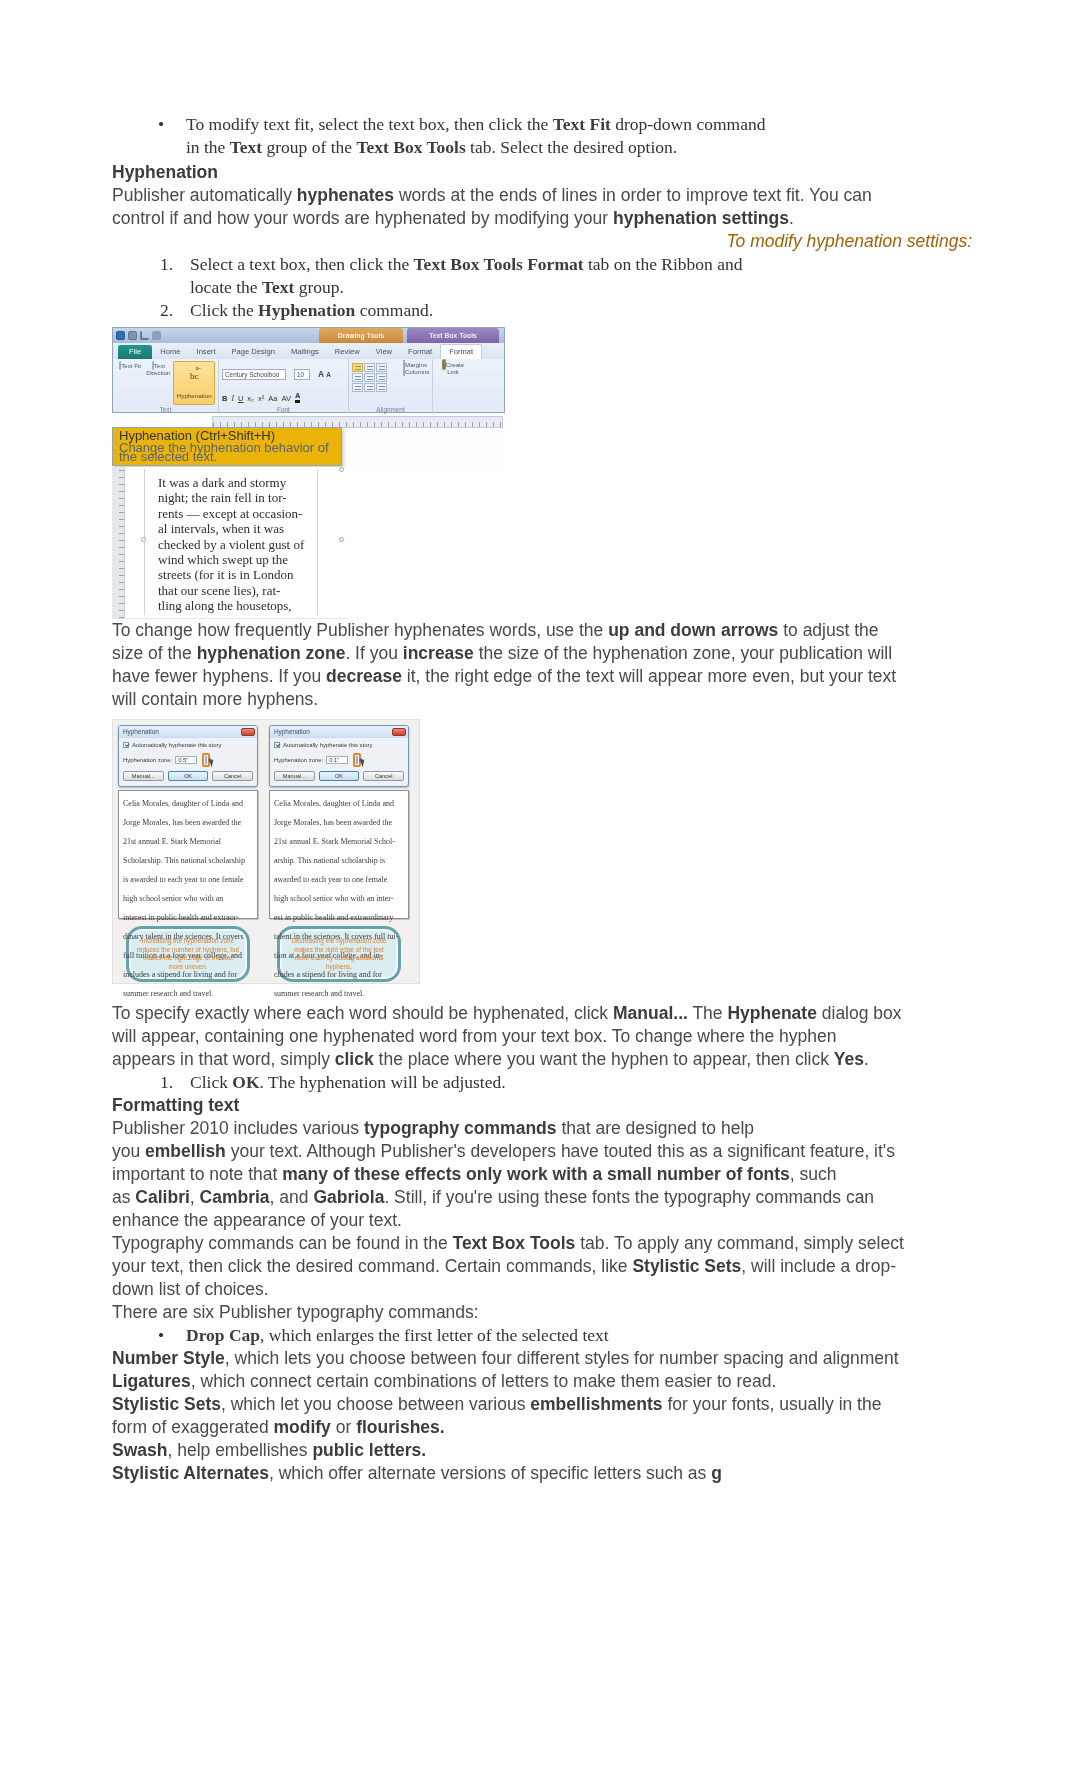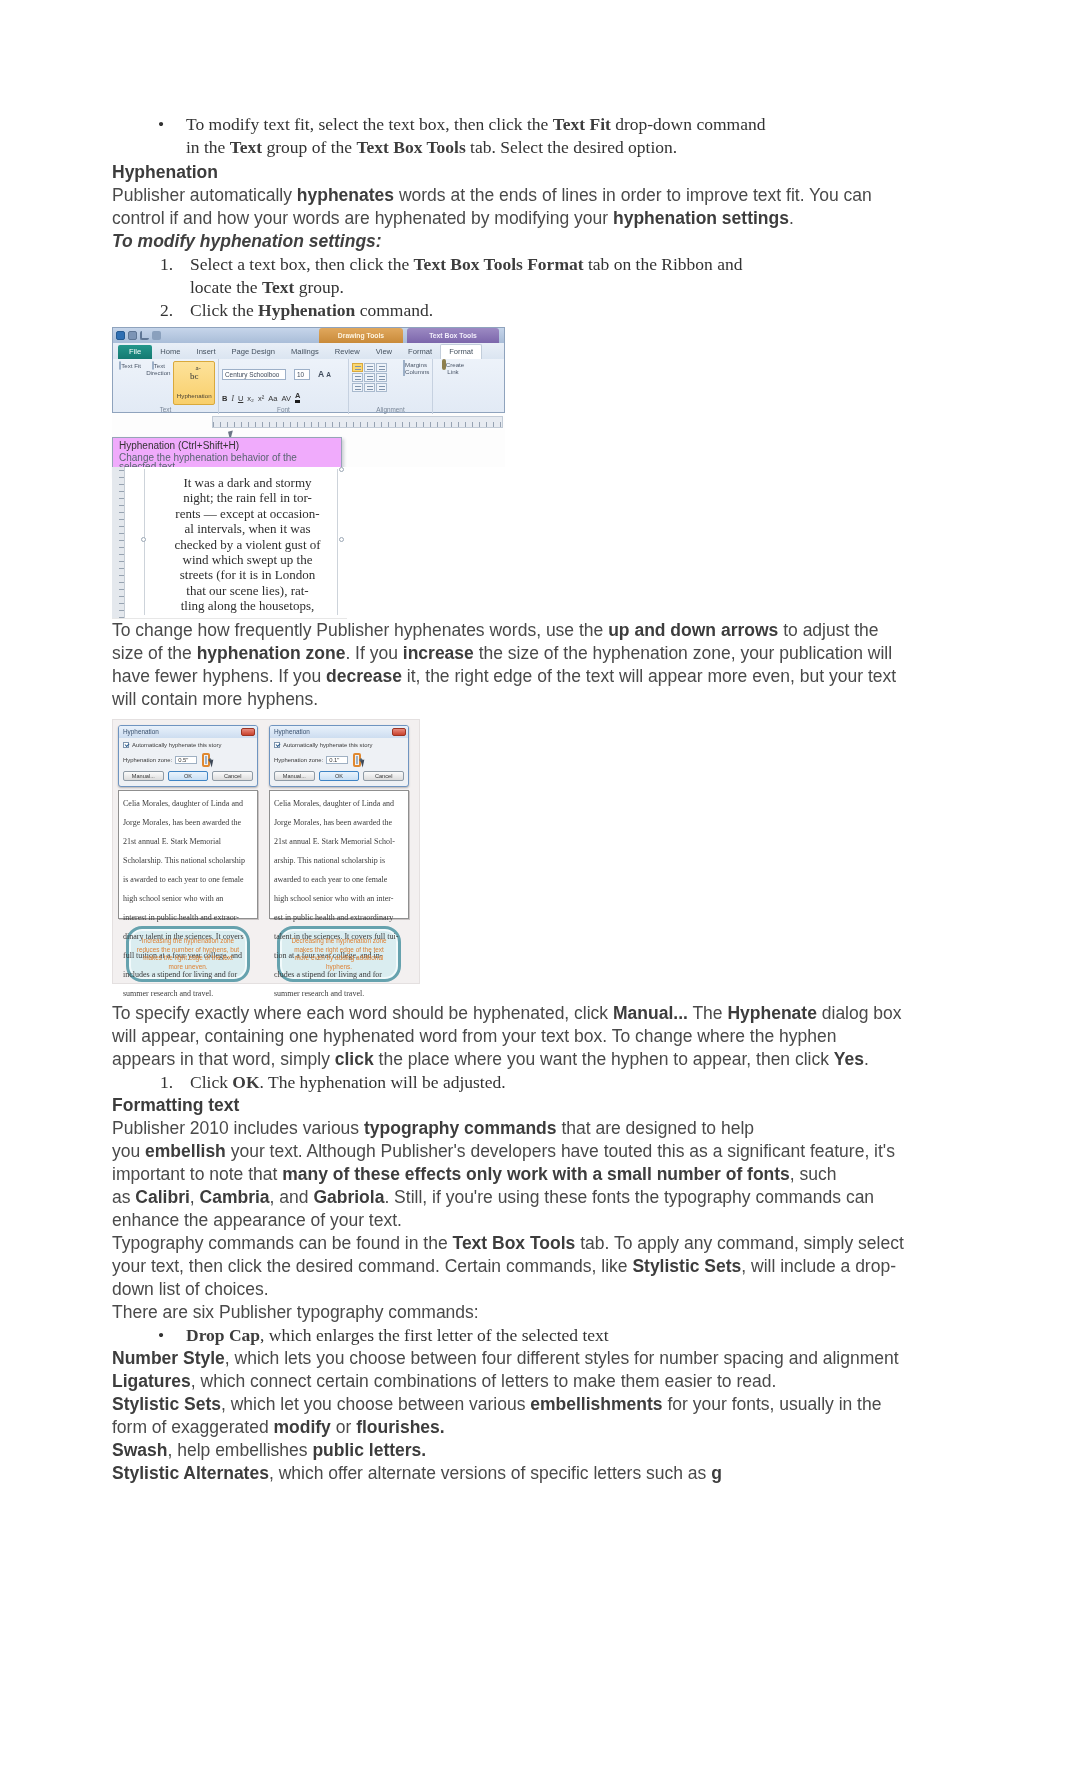--- a/index.html
+++ b/index.html
@@ -2,21 +2,21 @@
 <html><head>
 <meta charset="utf-8">
 <style>
   * { margin:0; padding:0; box-sizing:border-box; }
   html,body { background:#ffffff; }
   body { width:1080px; height:1778px; overflow:hidden; font-family:"Liberation Sans",sans-serif; }
   .doc { width:860px; margin:113px 0 0 112px; font-size:17.5px; line-height:23px; color:#4a4a4a; }
   .serif { font-family:"Liberation Serif",serif; color:#333; }
   b { color:#3d3d3d; }
   .h-bold { font-weight:bold; color:#3c3c3c; }
-  .sub-italic { font-weight:bold; font-style:italic; color:#404040; }
+  .sub-italic { font-weight:normal; font-style:italic; color:#a16207;text-align:right; }
   .li-row { display:flex; }
   .li-row .marker { width:30px; margin-left:48px; flex:none; }
   .li-row .li-text { max-width:616px; }
   .bullet-marker { width:28px; margin-left:46px; flex:none; text-align:left; }
 
   
   .fig-ribbon { position:relative; width:393px; height:140px; margin-top:5px; background:#fdfdfd; font-family:"Liberation Sans",sans-serif; }
   .rb-frame { position:absolute; left:0; top:0; width:393px; height:86px; border:1px solid #8fa3bd; background:linear-gradient(#f3f7fc,#e2eaf5); }
   .rb-titlebar { position:relative; height:15px; background:linear-gradient(#c6d5ea,#a9bdd8); }
   .qat { position:absolute; left:3px; top:3px; display:flex; gap:3px; }
@@ -56,30 +56,30 @@
   .grow-a { font-size:8.5px; font-weight:bold; } .shrink-a { font-size:6.5px; font-weight:bold; }
   .g-align { width:84px; }
   .align-grid { display:grid; grid-template-columns:repeat(3,11px); grid-auto-rows:9px; gap:1px; margin-top:2px; float:left; }
   .ag { border:1px solid #a9bace; background:#eef3f9 repeating-linear-gradient(#7e92ab 0 1px,transparent 1px 3px) 2px 2px / 6px 5px no-repeat; }
   .ag-active { background-color:#fbd871; border-color:#d9a93c; }
   .mini-col { float:right; width:26px; text-align:center; font-size:6.2px; color:#4a5668; line-height:7px; }
   .mini-col .ic2 { width:13px; height:13px; margin:1px auto 1px auto; border:1px solid #9db0c8; background:linear-gradient(#fff,#dce6f2); }
   .g-link { width:40px; border-right:none; text-align:center; font-size:6.2px; color:#4a5668; line-height:7px; }
   .chain { width:16px; height:8px; margin:3px auto 2px auto; border:2px solid #8d7f4e; border-radius:4px; }
   .rb-ruler { position:absolute; left:100px; right:2px; top:89px; height:12px; background:#e7ebf1; border:1px solid #c2cbd6; background-image:repeating-linear-gradient(90deg,#96a2b2 0 1px,transparent 1px 7px); background-size:100% 55%; background-position:0 100%; background-repeat:no-repeat; }
-  .rb-tooltip { position:absolute; left:0; top:100px; width:230px; height:39px; background:#f0abfc; border:1px solid #96a4b6; box-shadow:2px 2px 3px rgba(60,70,90,.25); padding:3px 6px; font-size:10px; color:#5a6472; line-height:9px;margin-top:10px; }
+  .rb-tooltip { position:absolute; left:0; top:100px; width:230px; height:39px; background:#eab308; border:1px solid #96a4b6; box-shadow:2px 2px 3px rgba(60,70,90,.25); padding:3px 6px; font-size:13px; color:#5a6472; line-height:9px; }
   .rb-tooltip .tt-title { color:#333; margin-bottom:3px; display:block; }
   .cursor { position:absolute; width:0; height:0; border-left:5px solid #2b2b2b; border-bottom:9px solid transparent; transform:rotate(-14deg); }
   .cursor::after { content:""; position:absolute; left:-6px; top:0; width:3px; height:7px; background:#fff; transform:rotate(14deg); display:none; }
   .cur-rb { left:116px; top:72px; border-left-color:#6b7686; }
 
   
   .fig-doc { position:relative; width:235px; height:152px; background:#fff; border-bottom:1px solid #e7e7e7; }
   .vruler { position:absolute; left:0; top:0; width:13px; height:100%; background:#e4e8ed; border-right:1px solid #c5ccd4; background-image:repeating-linear-gradient(0deg,#97a3b1 0 1px,transparent 1px 7px); background-size:45% 100%; background-repeat:no-repeat; background-position:100% 0; }
-  .tbox { position:absolute; left:32px; top:2px; width:194px; height:146px; border-left:1px solid #cdd3da; border-right:1px solid #cdd3da; padding:6px 0 0 13px; font-family:"Liberation Serif",serif; font-size:13px; line-height:15.4px; color:#2d2d2d; white-space:pre-line;text-align:center; }
+  .tbox { position:absolute; left:32px; top:2px; width:174px; height:146px; border-left:1px solid #cdd3da; border-right:1px solid #cdd3da; padding:6px 0 0 13px; font-family:"Liberation Serif",serif; font-size:13px; line-height:15.4px; color:#2d2d2d; white-space:pre-line; }
   .handle { position:absolute; width:5px; height:5px; border:1px solid #9aa6b4; border-radius:50%; background:#fff; }
   .hnd-l { left:29px; top:70px; } .hnd-r { left:227px; top:70px; } .hnd-t { left:227px; top:0px; }
 
   
   .fig-dlg { width:308px; height:265px; background:#f3f0f0; border:1px solid #e4e0e0; padding:5px 5px; display:flex; gap:11px; margin-top:8px; }
   .dcol { width:140px; }
   .ddlg { position:relative; border:1px solid #6f94c0; border-radius:3px; background:#eef1f5; height:62px; box-shadow:0 1px 2px rgba(0,0,0,.25); }
   .ddlg-title { height:12px; background:linear-gradient(#e8f1fb,#cdddf0); border-radius:2px 2px 0 0; font-size:6.4px; color:#39506e; line-height:12px; padding-left:4px; position:relative; }
   .dclose { position:absolute; right:2px; top:2px; width:14px; height:8px; background:linear-gradient(#e98b7e,#c8412c); border:1px solid #9d3423; border-radius:2px; }
   .ddlg-body { padding:3px 4px; font-size:5.9px; color:#3a3a3a; line-height:8px; }

